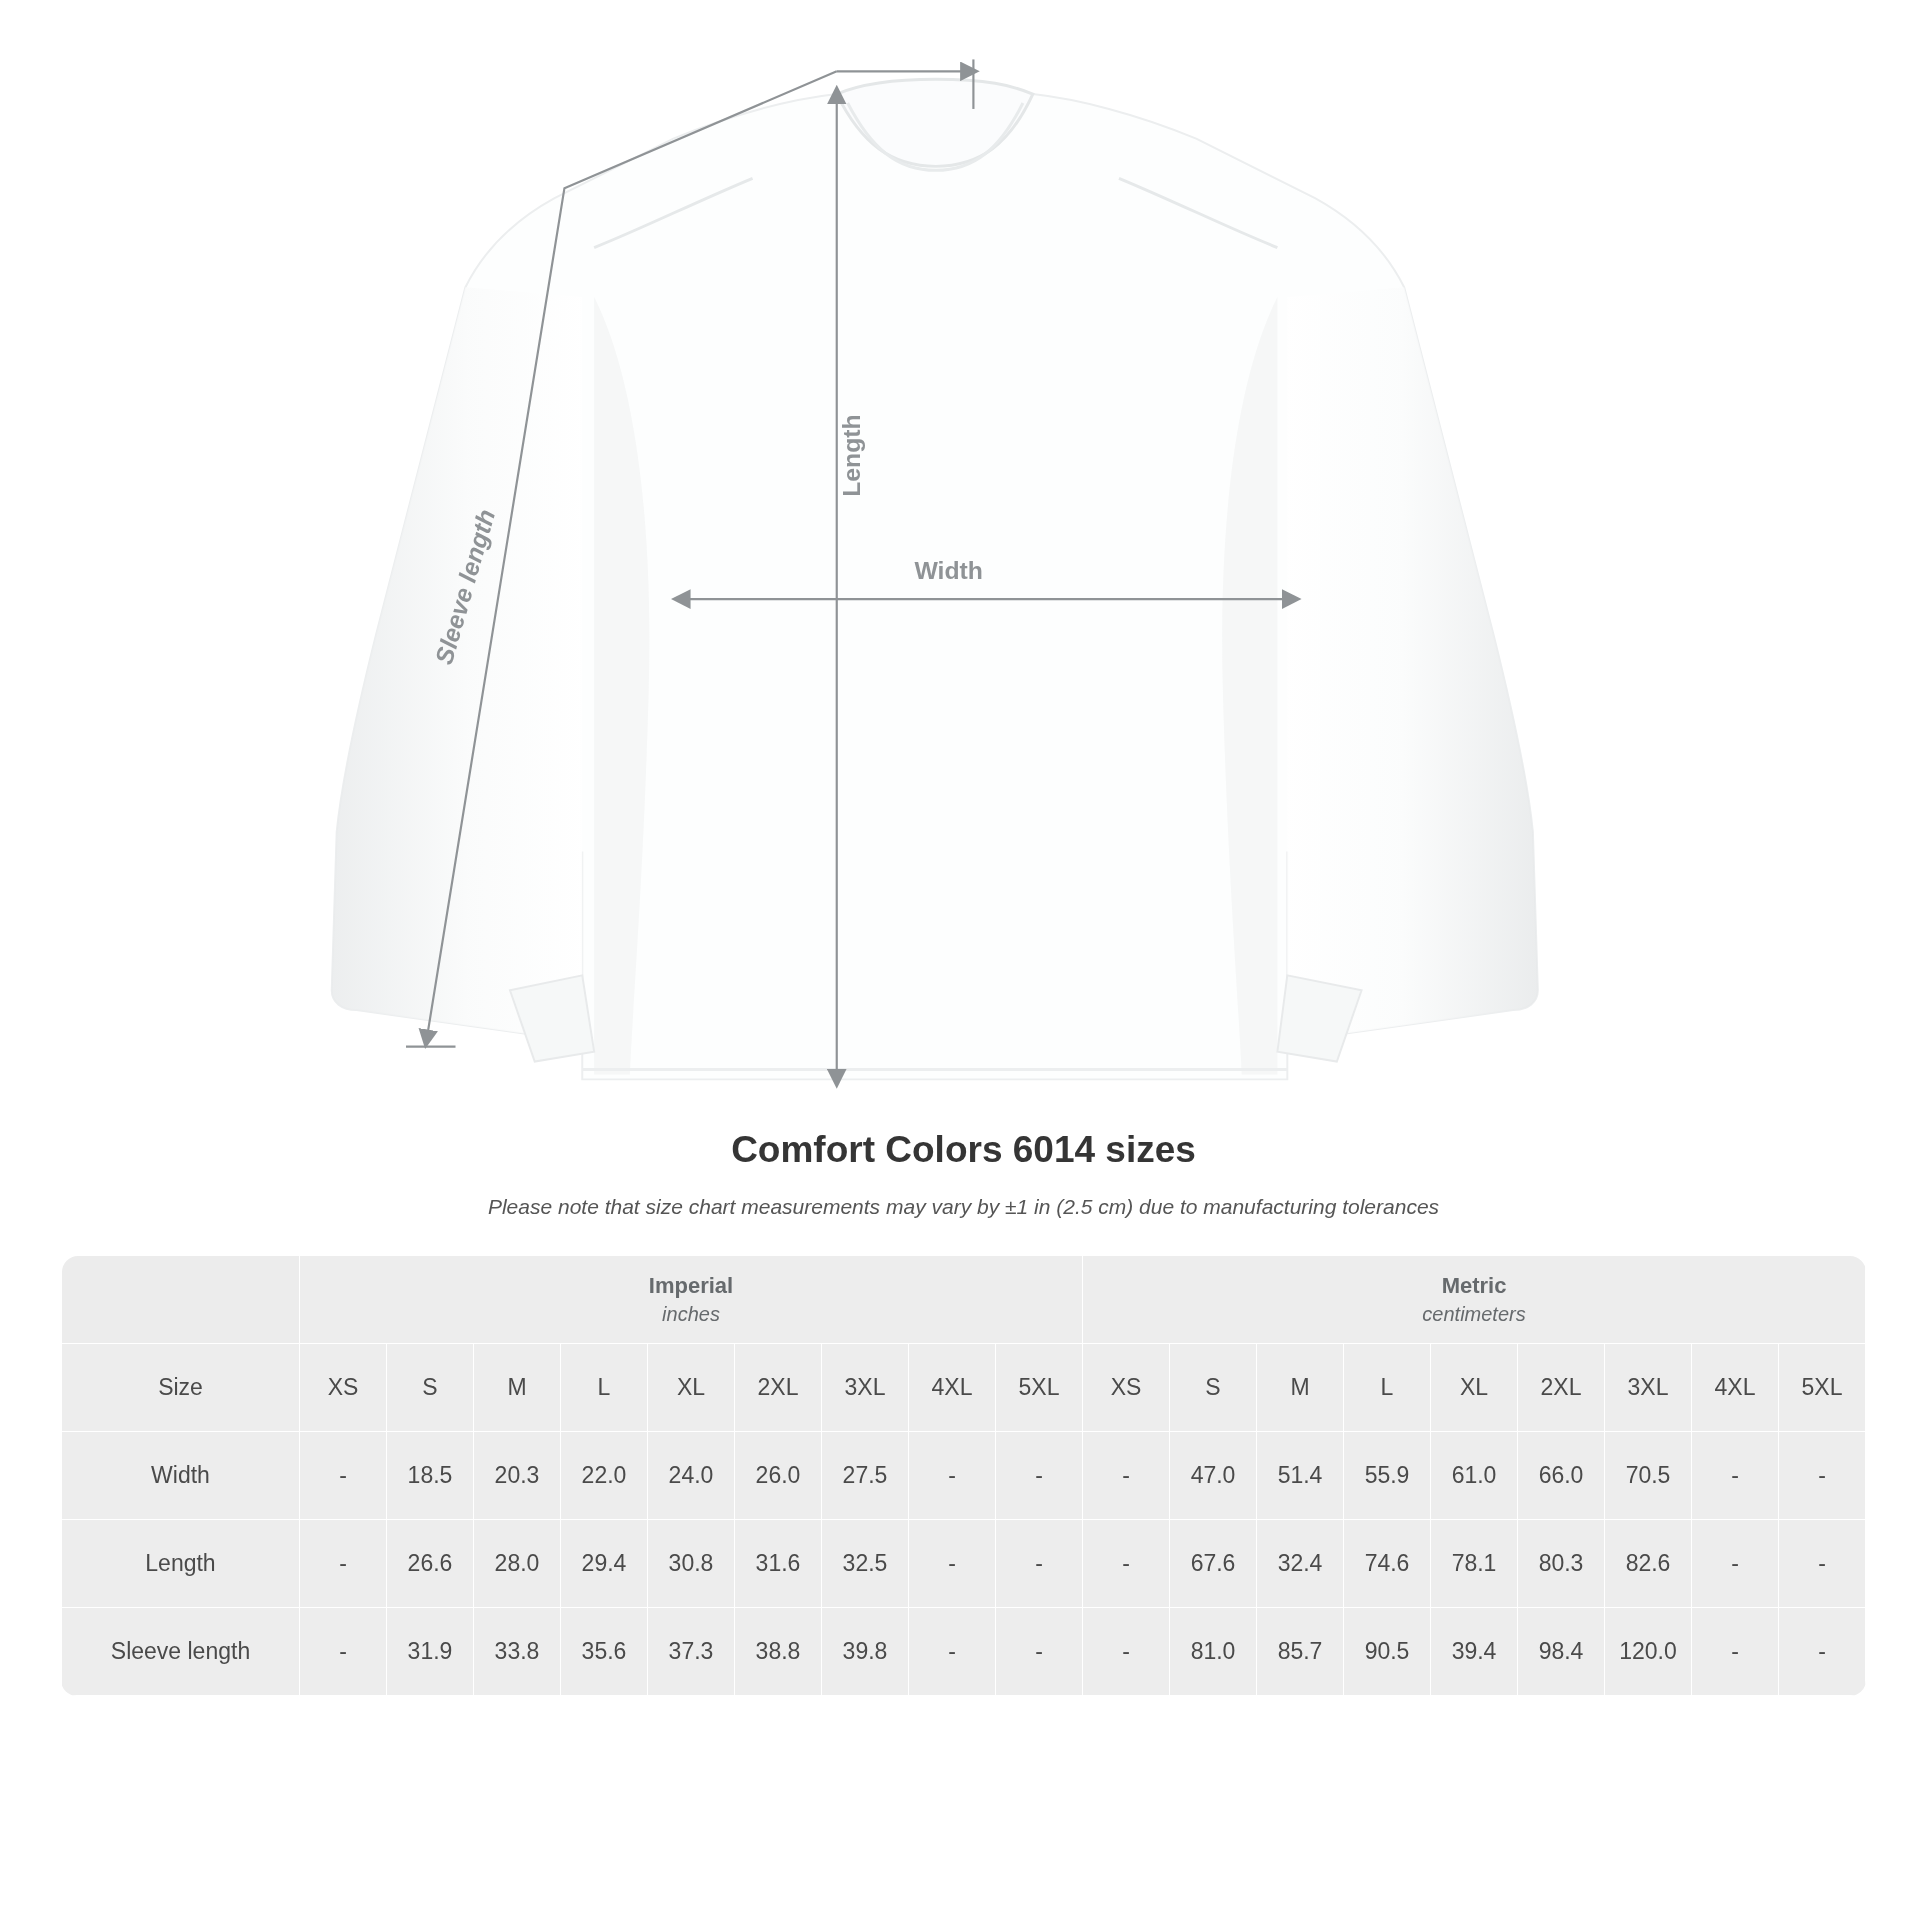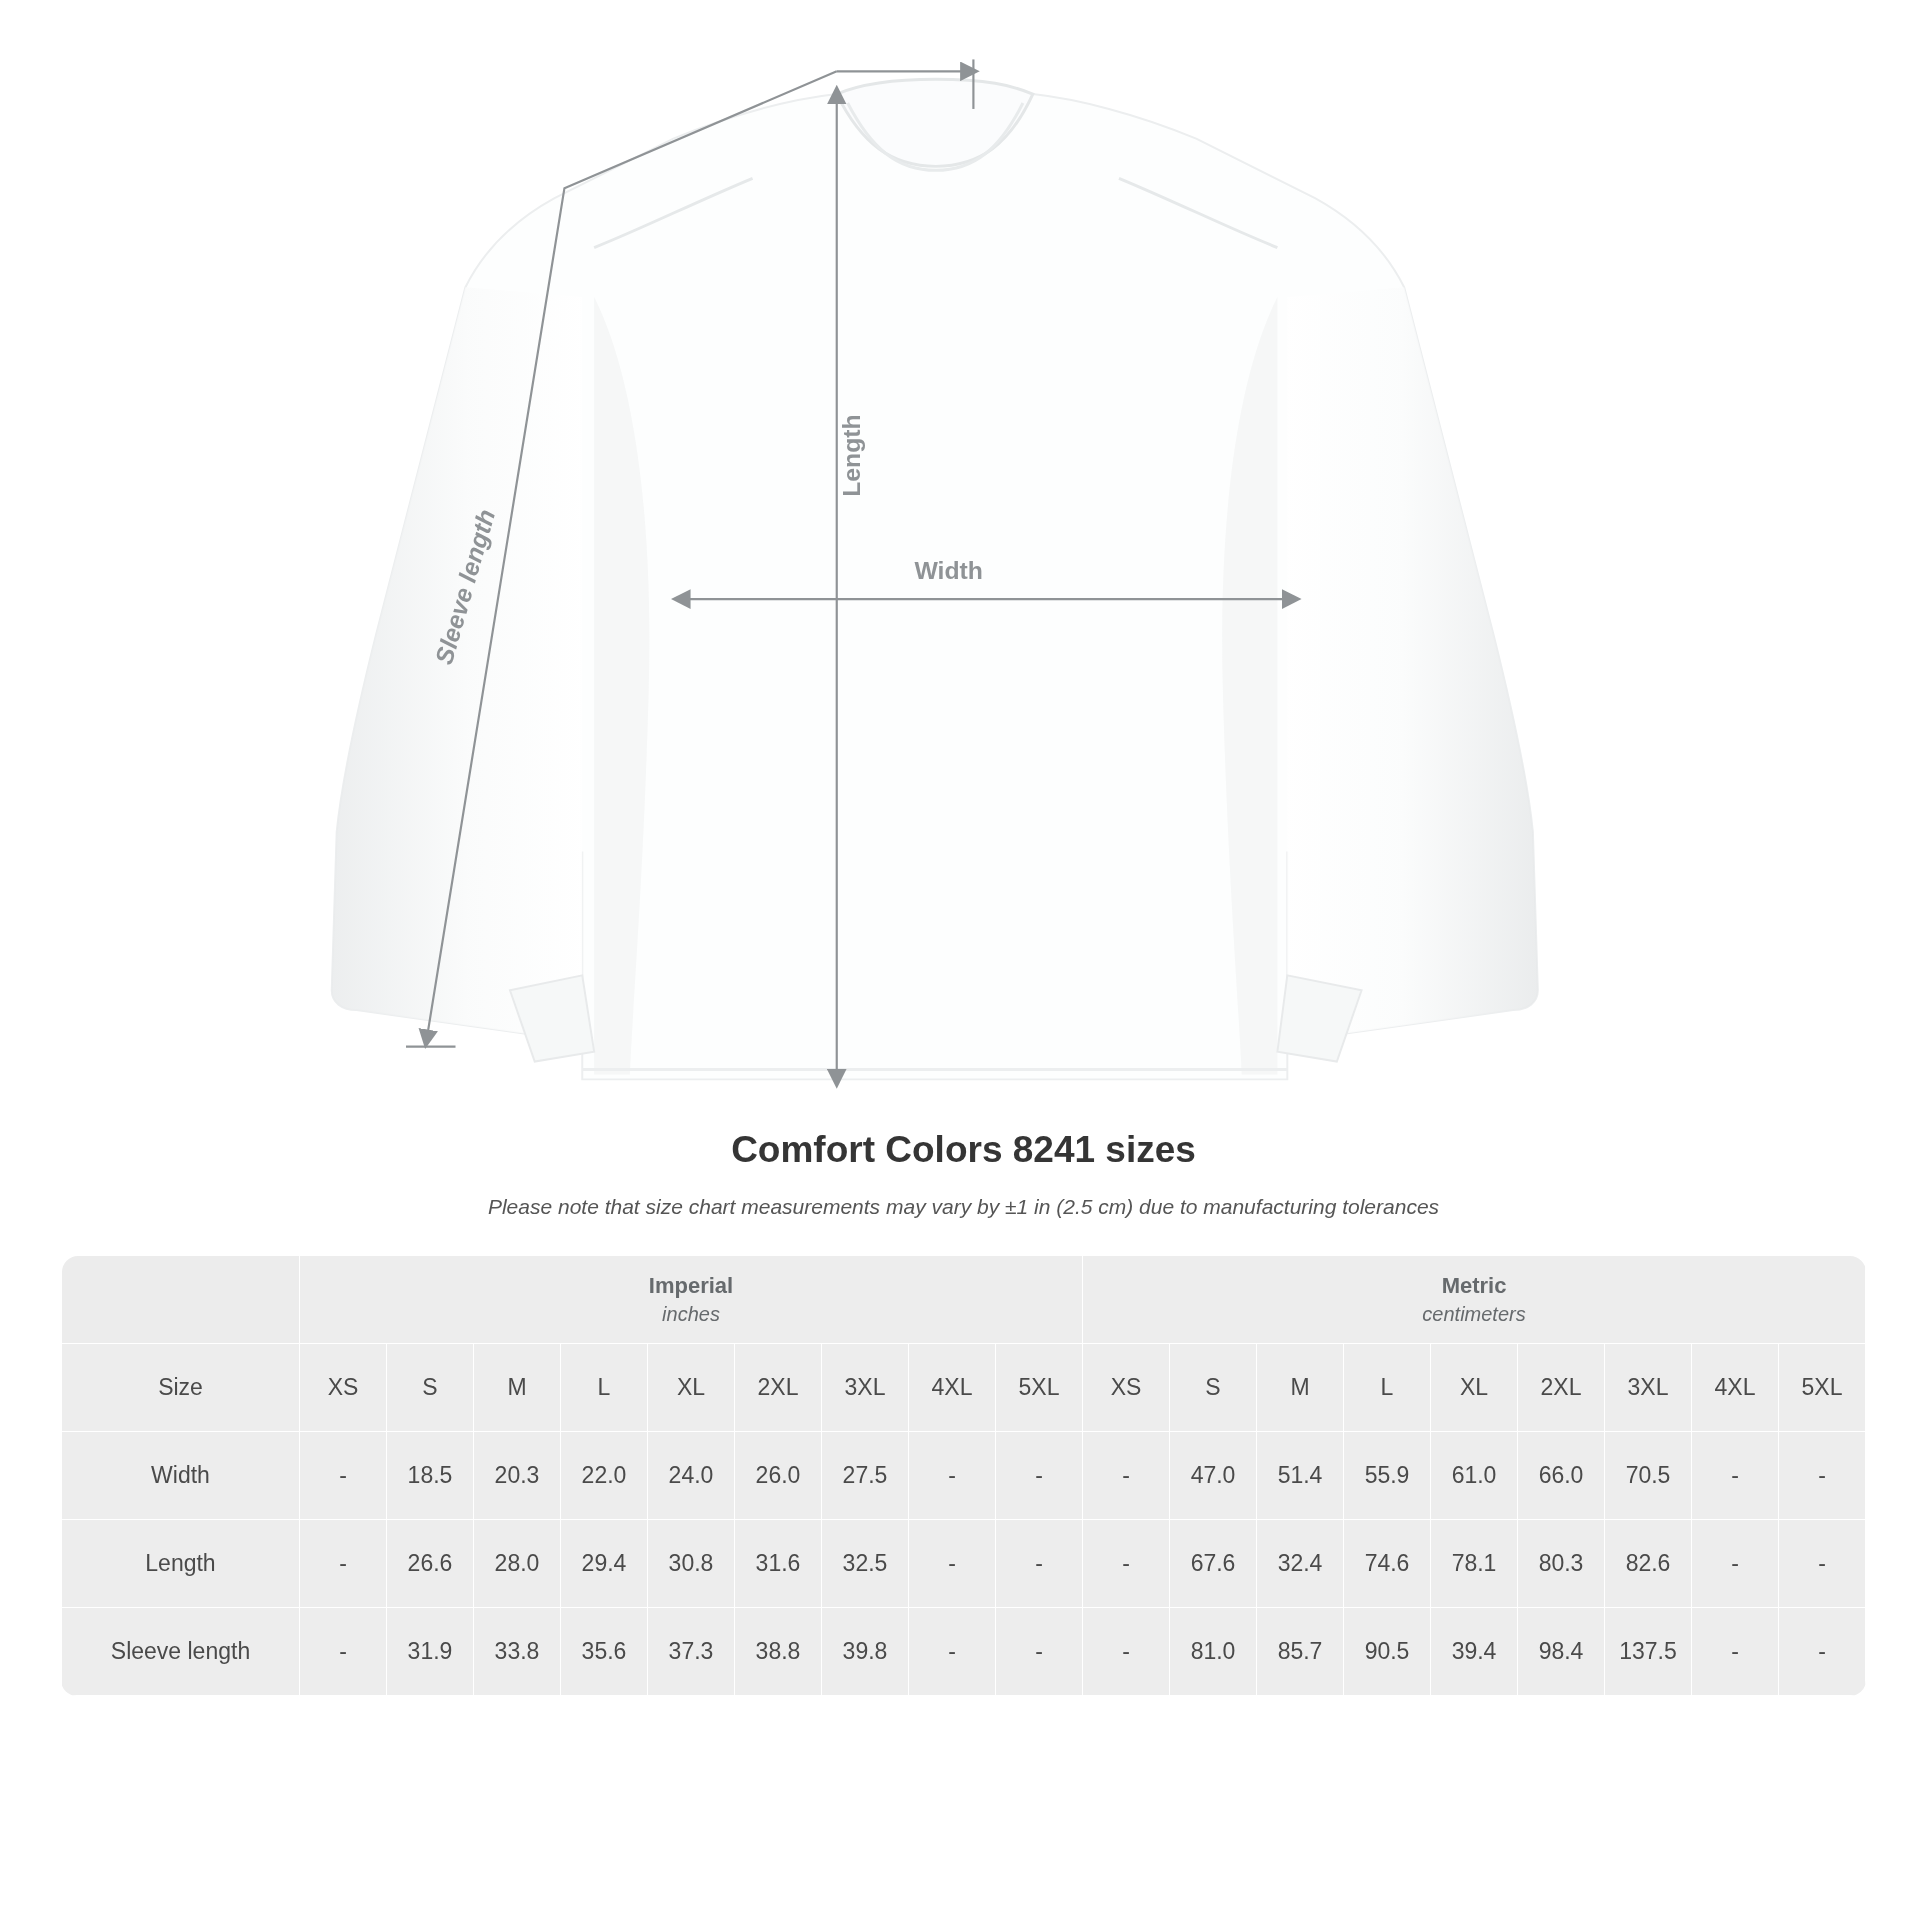--- a/index.html
+++ b/index.html
@@ -208,21 +208,21 @@
         <path d="M682 605 L1310 605" stroke="#8f9396" stroke-width="2.2" fill="none" marker-start="url(#arrTail)" marker-end="url(#arrHead)"></path>
       </g>
 
       <text id="svg-lbl-sleeve" transform="translate(478,595) rotate(-74)" text-anchor="middle" font-family="Liberation Sans, sans-serif" font-size="25" font-weight="bold" font-style="italic" fill="#8f9396">Sleeve length</text>
       <text id="svg-lbl-length" transform="translate(868,460) rotate(-90)" text-anchor="middle" font-family="Liberation Sans, sans-serif" font-size="25" font-weight="bold" fill="#8f9396">Length</text>
       <text id="svg-lbl-width" x="958" y="585" text-anchor="middle" font-family="Liberation Sans, sans-serif" font-size="25" font-weight="bold" fill="#8f9396">Width</text>
     </svg>
   </div>
 
   <div class="title-block">
-    <div class="chart-title">Comfort Colors 8241 sizes</div>
+    <div class="chart-title">Comfort Colors 6014 sizes</div>
     <div class="chart-note">Please note that size chart measurements may vary by ±1 in (2.5 cm) due to manufacturing tolerances</div>
   </div>
 
   <div class="table-wrap">
     <table class="size-table">
       <colgroup>
         <col style="width:238px">
         <col span="18" style="width:87px">
       </colgroup>
       <tbody id="table-body">
@@ -310,21 +310,21 @@
             <td class="valcell">38.8</td>
             <td class="valcell">39.8</td>
             <td class="valcell">-</td>
             <td class="valcell">-</td>
             <td class="valcell">-</td>
             <td class="valcell">81.0</td>
             <td class="valcell">85.7</td>
             <td class="valcell">90.5</td>
             <td class="valcell">39.4</td>
             <td class="valcell">98.4</td>
-            <td class="valcell">137.5</td>
+            <td class="valcell">120.0</td>
             <td class="valcell">-</td>
             <td class="valcell">-</td>
           </tr>
         </tbody>
     </table>
   </div>
 
 </div>
 
 

